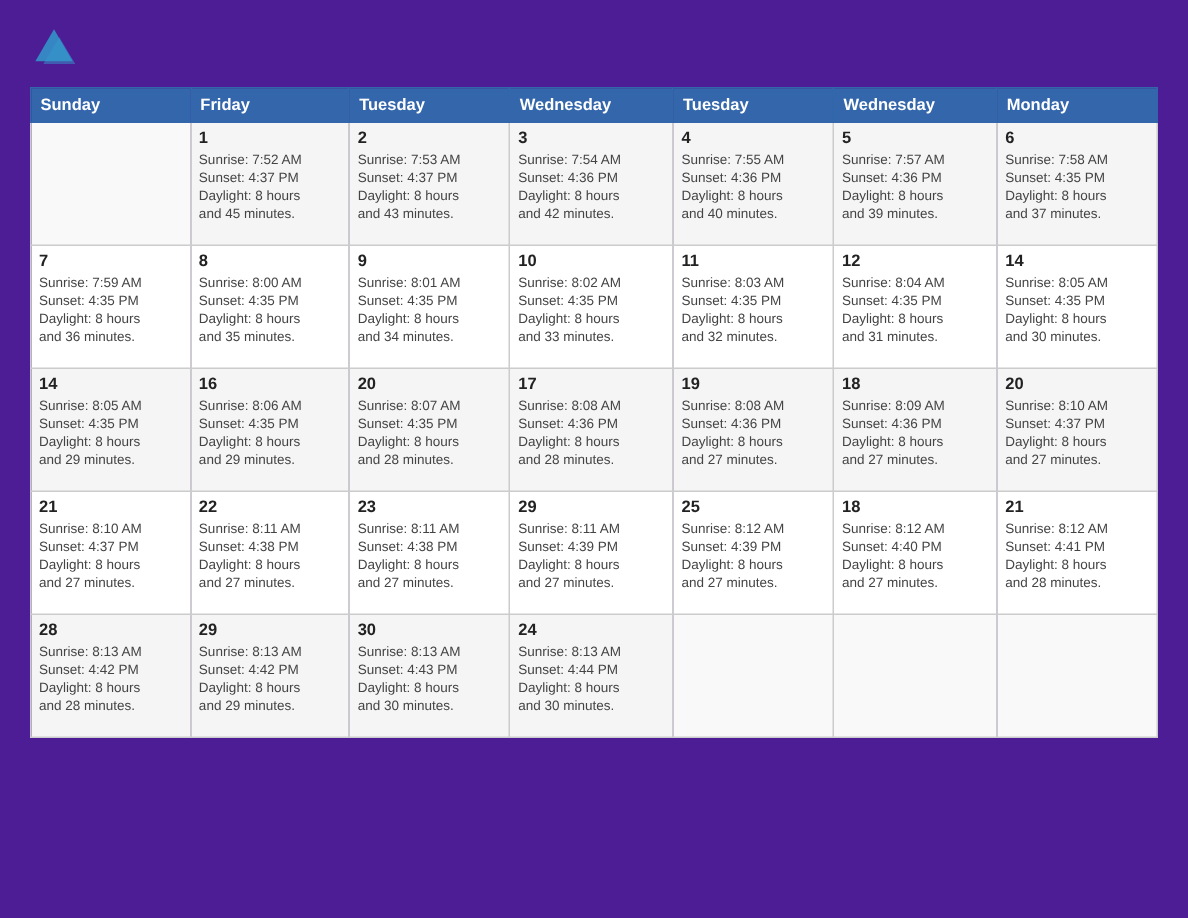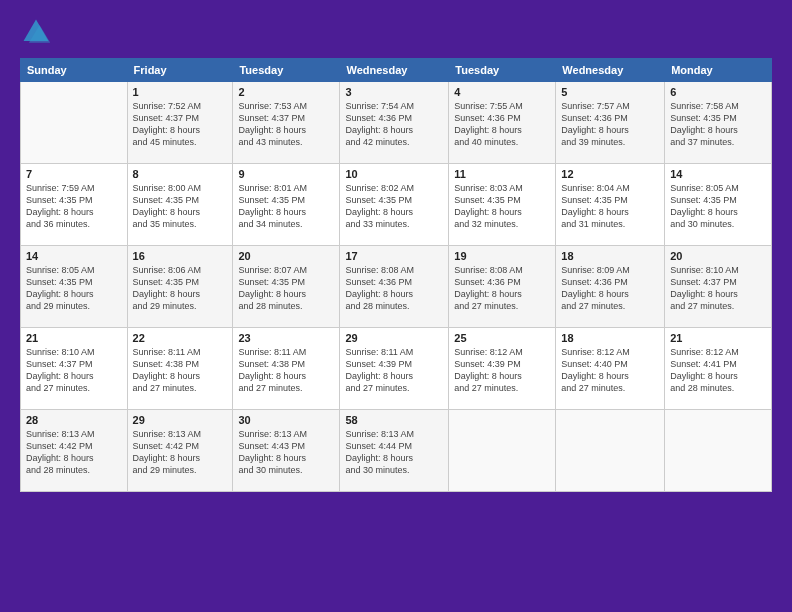--- a/index.html
+++ b/index.html
@@ -262,21 +262,21 @@
           </td>
           <td>
             <span class="day-num">29</span>
             <div class="day-info">Sunrise: 8:13 AM<br>Sunset: 4:42 PM<br>Daylight: 8 hours<br>and 29 minutes.</div>
           </td>
           <td>
             <span class="day-num">30</span>
             <div class="day-info">Sunrise: 8:13 AM<br>Sunset: 4:43 PM<br>Daylight: 8 hours<br>and 30 minutes.</div>
           </td>
           <td>
-            <span class="day-num">58</span>
+            <span class="day-num">24</span>
             <div class="day-info">Sunrise: 8:13 AM<br>Sunset: 4:44 PM<br>Daylight: 8 hours<br>and 30 minutes.</div>
           </td>
           <td class="empty-cell"></td>
           <td class="empty-cell"></td>
           <td class="empty-cell"></td>
         </tr>
       </tbody>
   </table>
 </div>
 

